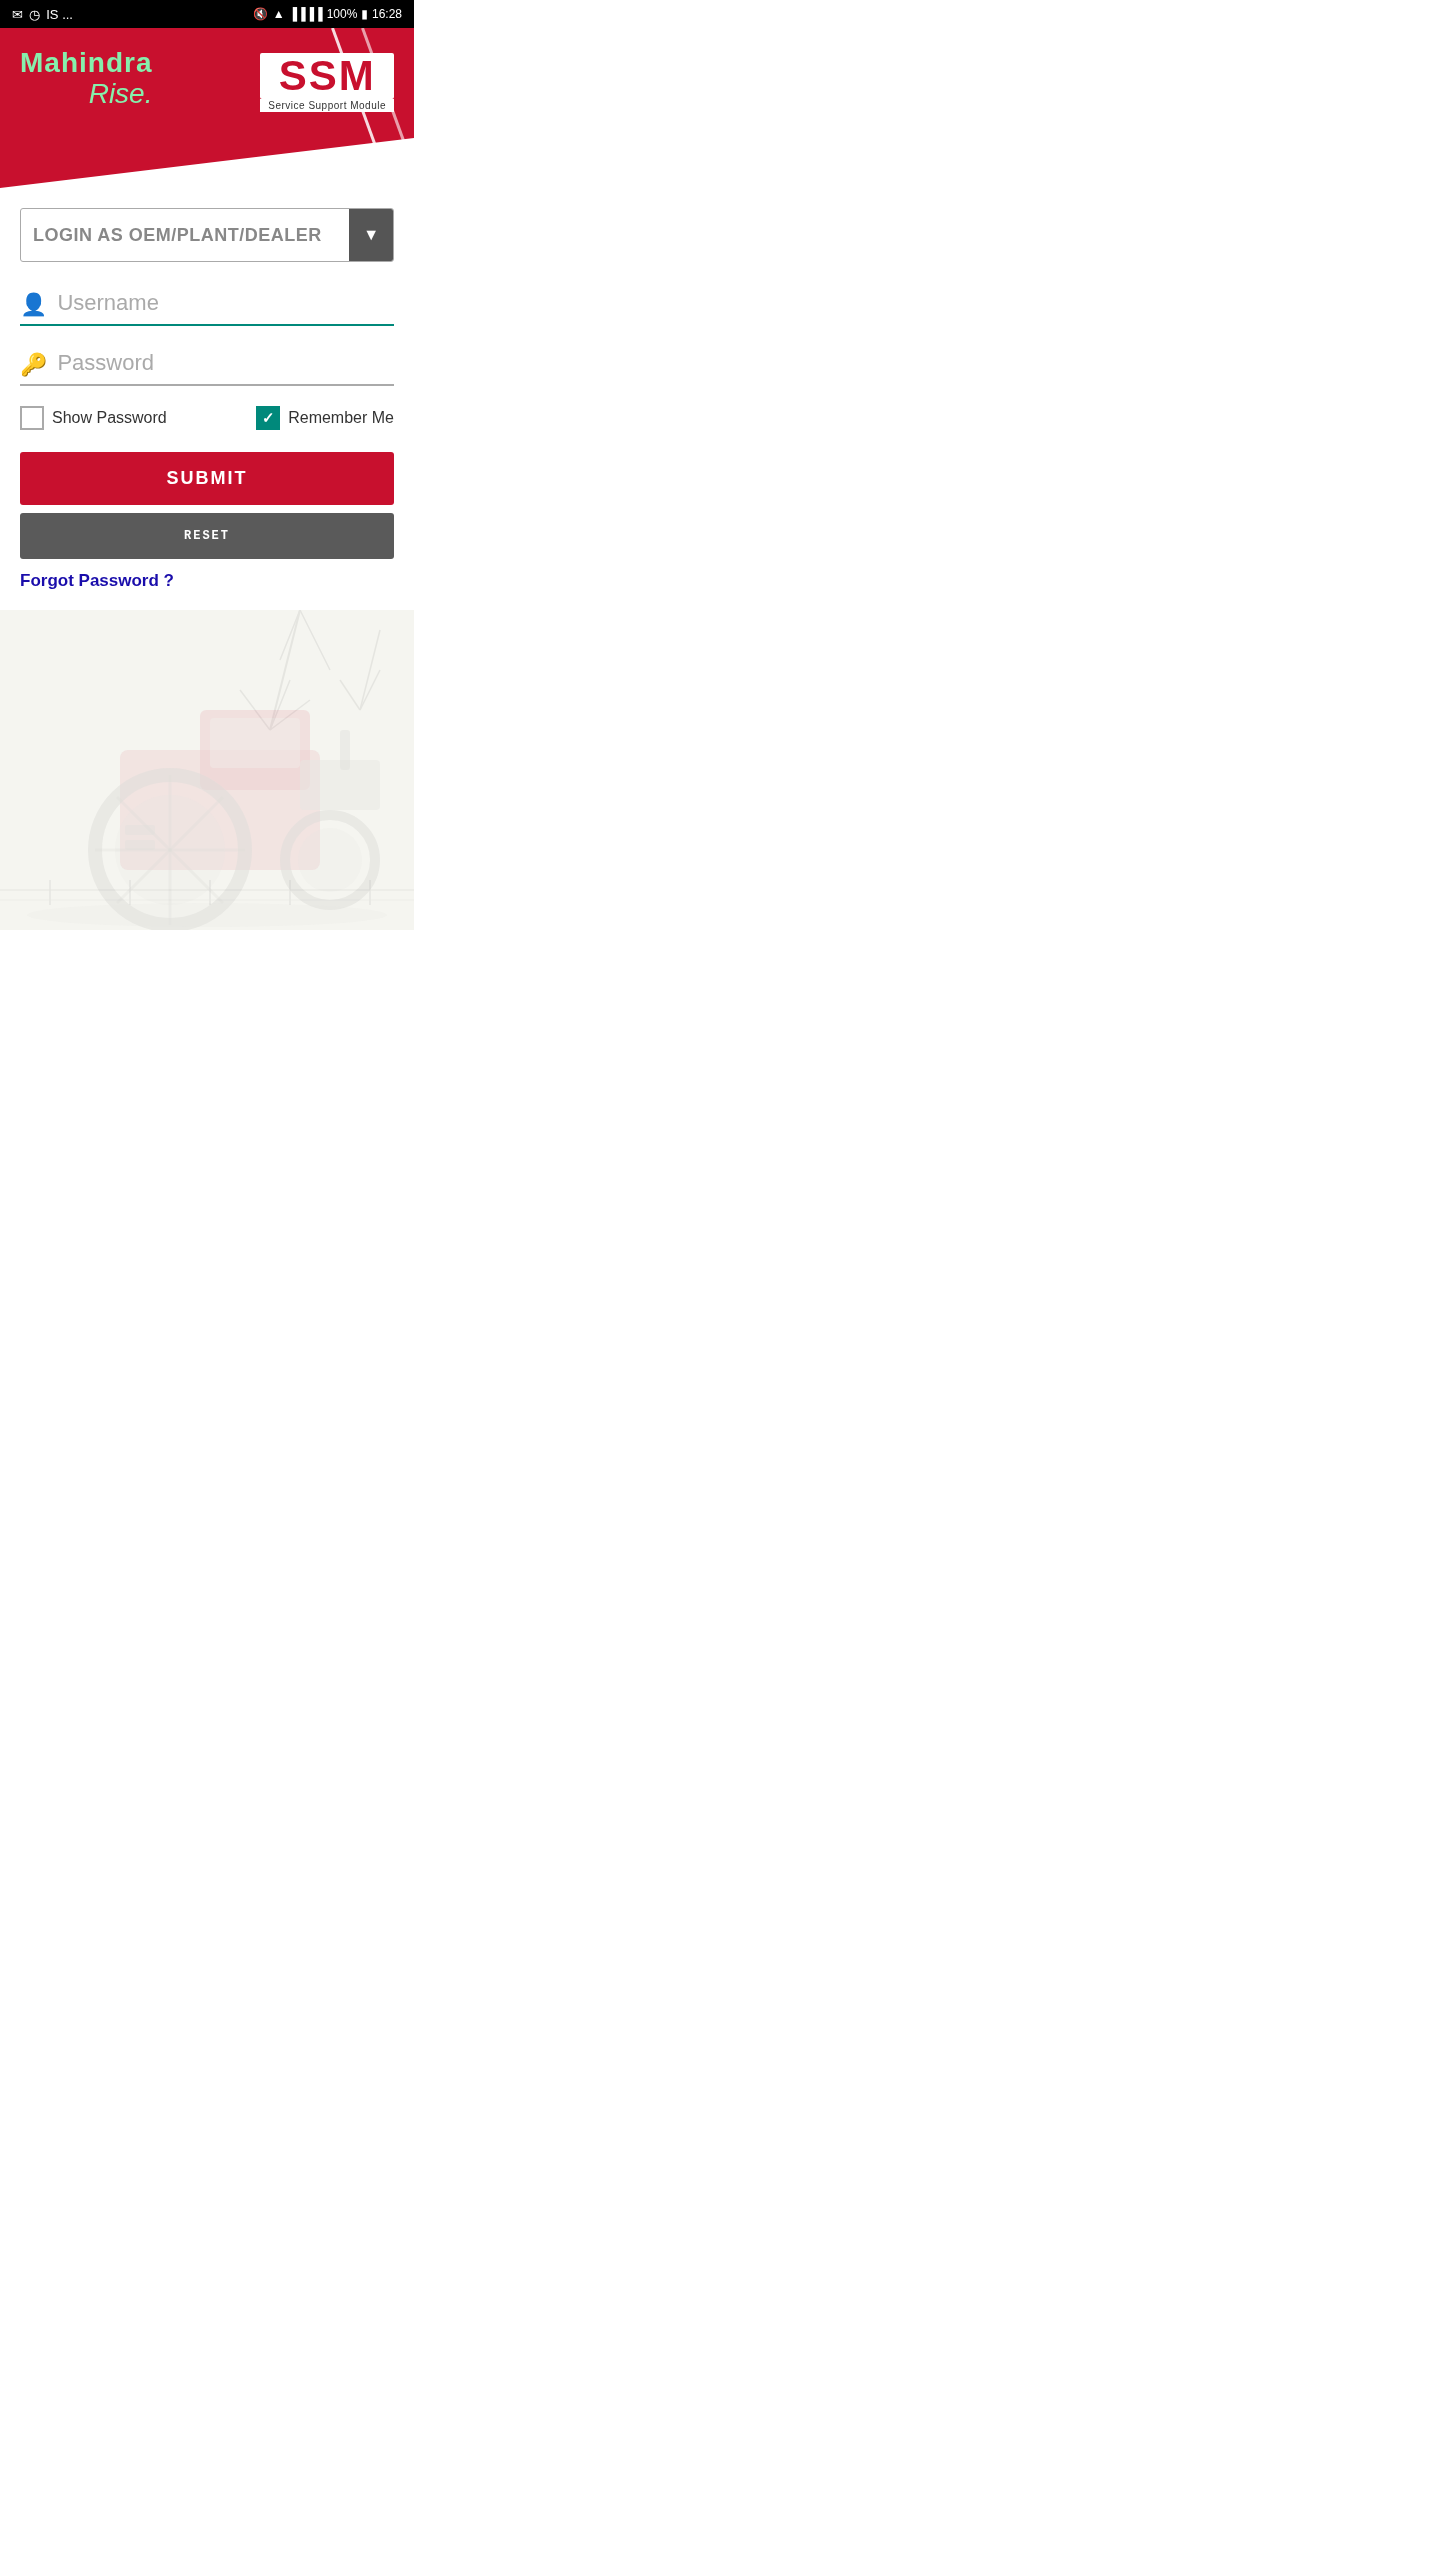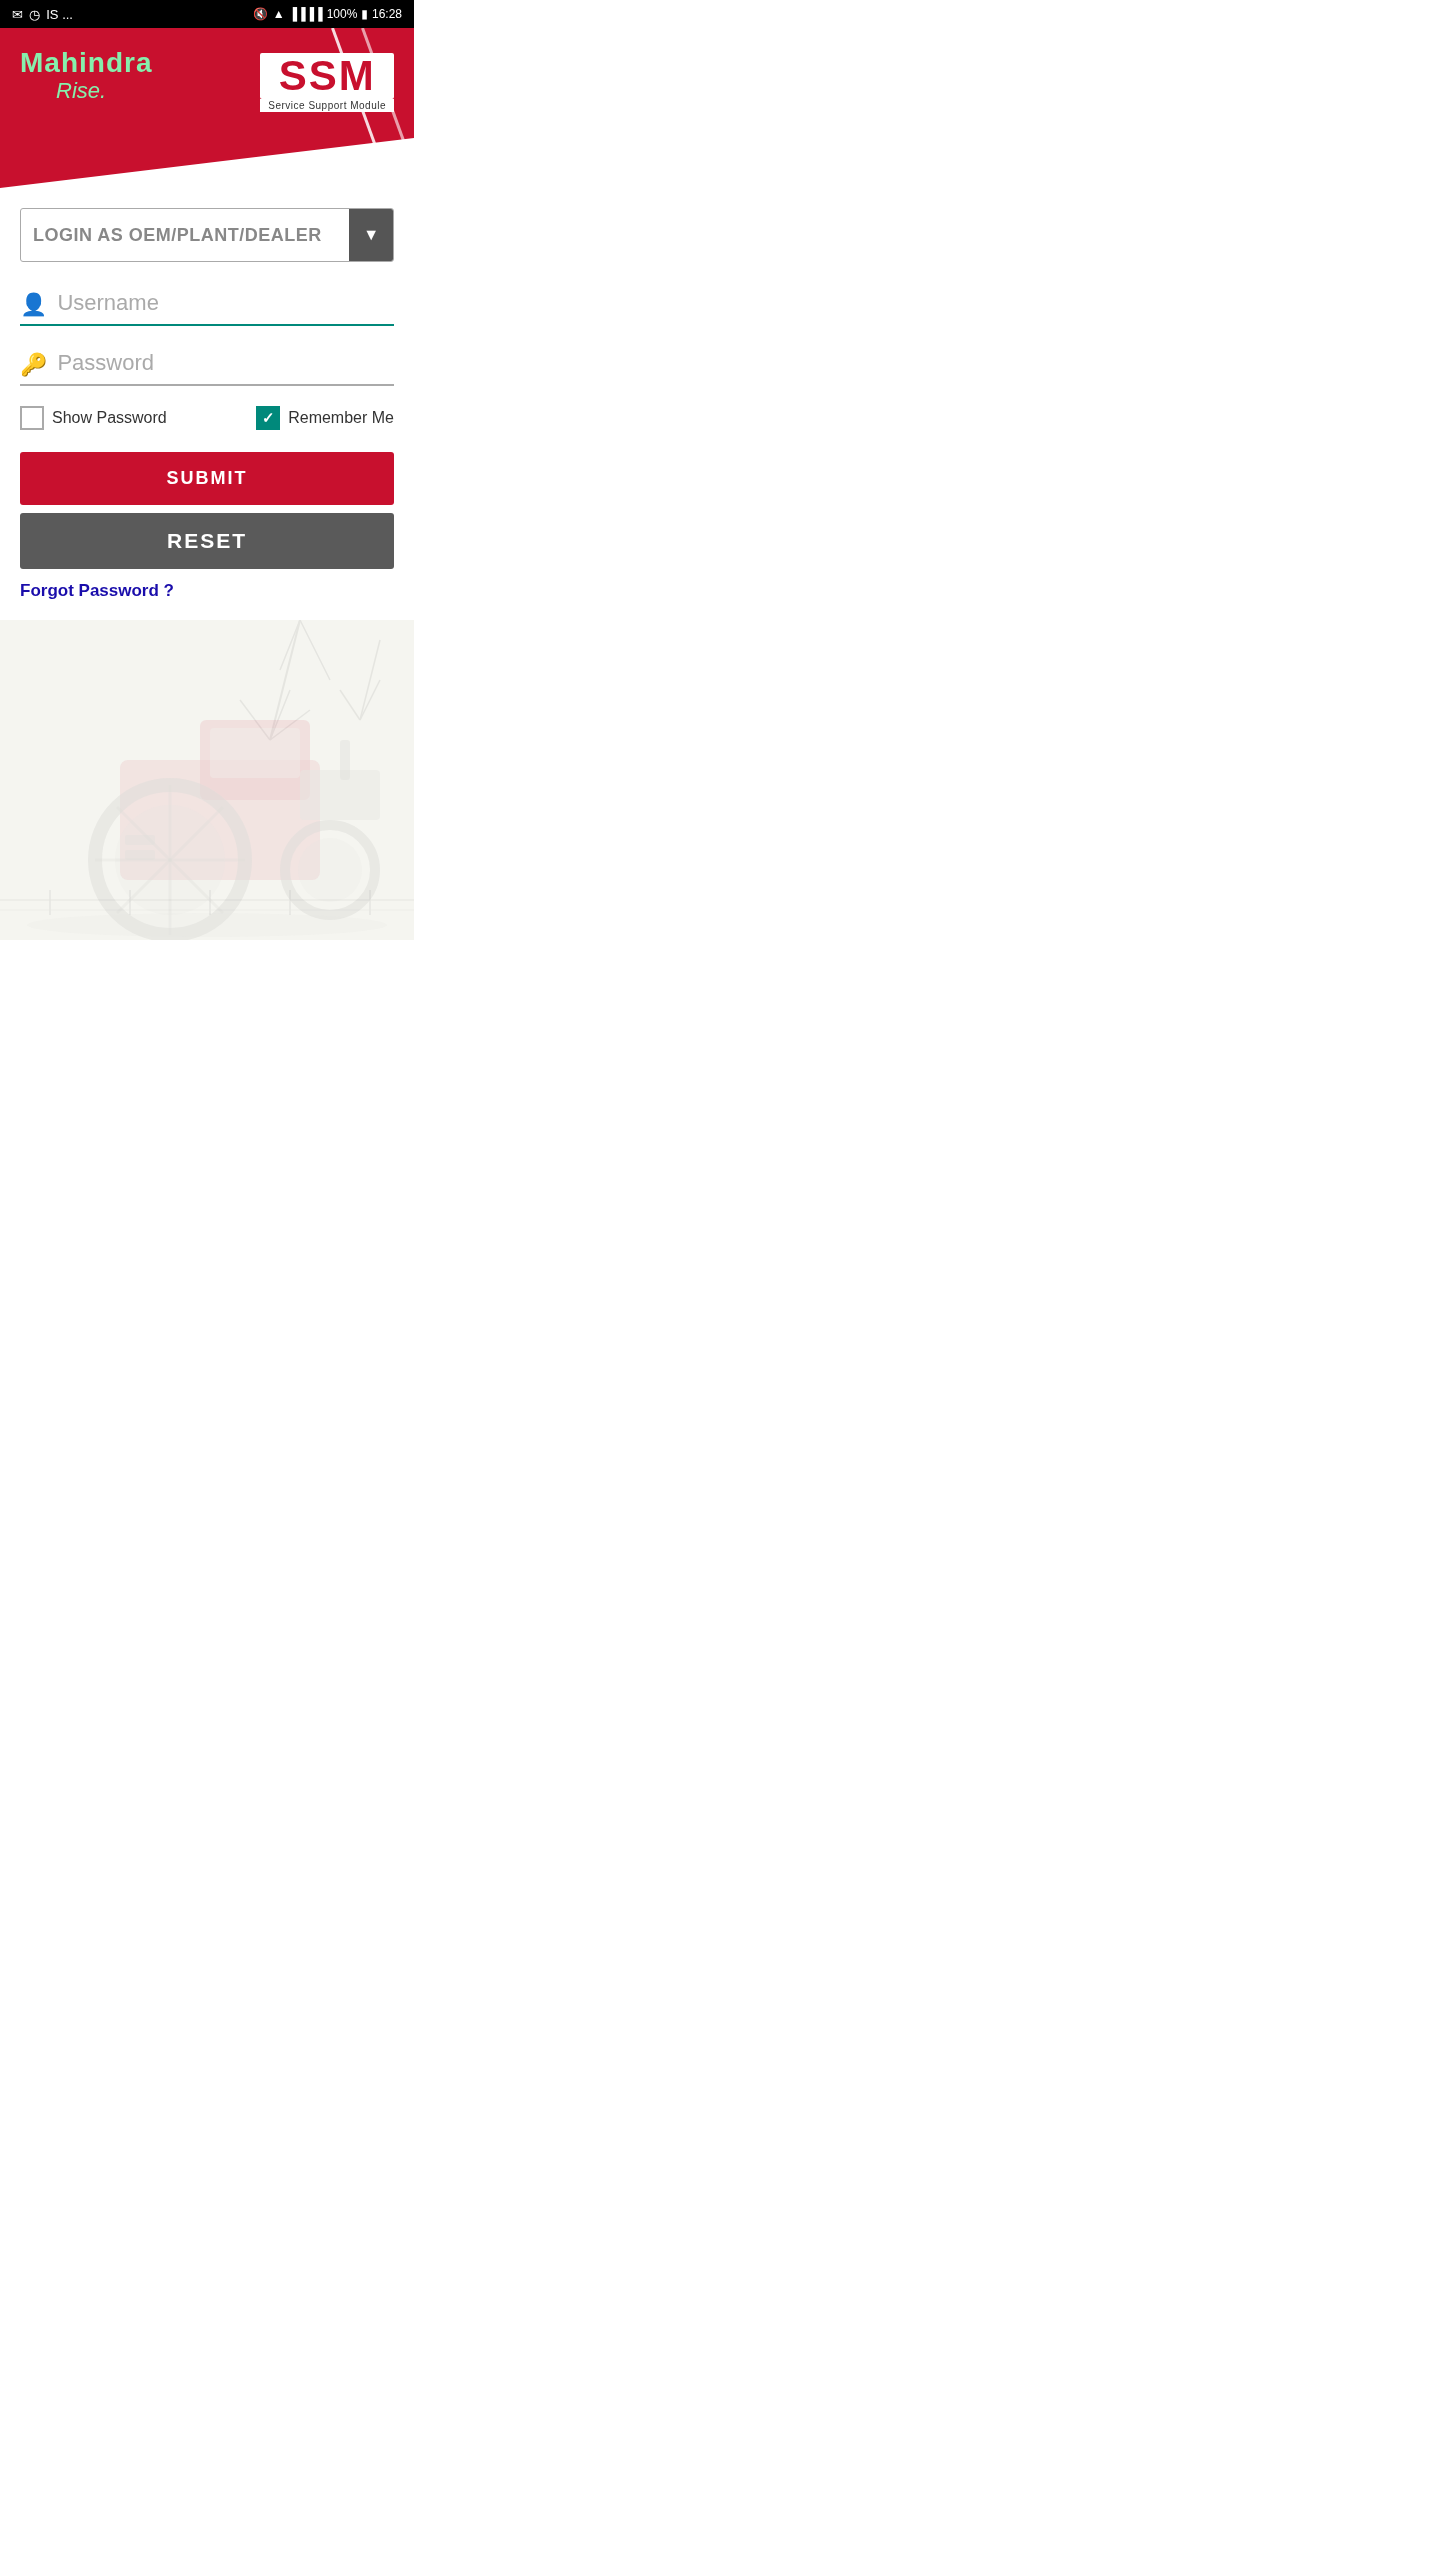--- a/index.html
+++ b/index.html
@@ -86,24 +86,25 @@
       left: 20px;
       color: #86efac;
       line-height: 1.1;
     }
     .mahindra-logo .mahindra-text {
       font-size: 28px;
       font-weight: 900;
       letter-spacing: 1px;
     }
     .mahindra-logo .rise-text {
-      font-size: 22px;
+      font-size: 28px;
       font-style: italic;
       font-weight: 400;
       margin-left: 36px;
+      text-align: right;
     }
 
     .ssm-logo {
       position: absolute;
       top: 25px;
       right: 20px;
       text-align: center;
     }
     .ssm-logo .ssm-text {
       color: #c8102e;
@@ -260,26 +261,27 @@
       display: block;
       text-align: center;
     }
     .btn-reset {
       width: 100%;
       padding: 16px;
       background: #5a5a5a;
       color: #fff;
       border: none;
       border-radius: 3px;
-      font-size: 21px;
+      font-size: 12px;
       font-weight: bold;
       letter-spacing: 2px;
       cursor: pointer;
       display: block;
       margin-bottom: 12px;
+      font-family: Liberation Mono, monospace;
     }
 
     
     .forgot-password {
       text-align: left;
       color: #1a0dab;
       font-size: 17px;
       font-weight: bold;
       cursor: pointer;
       margin-bottom: 0;

